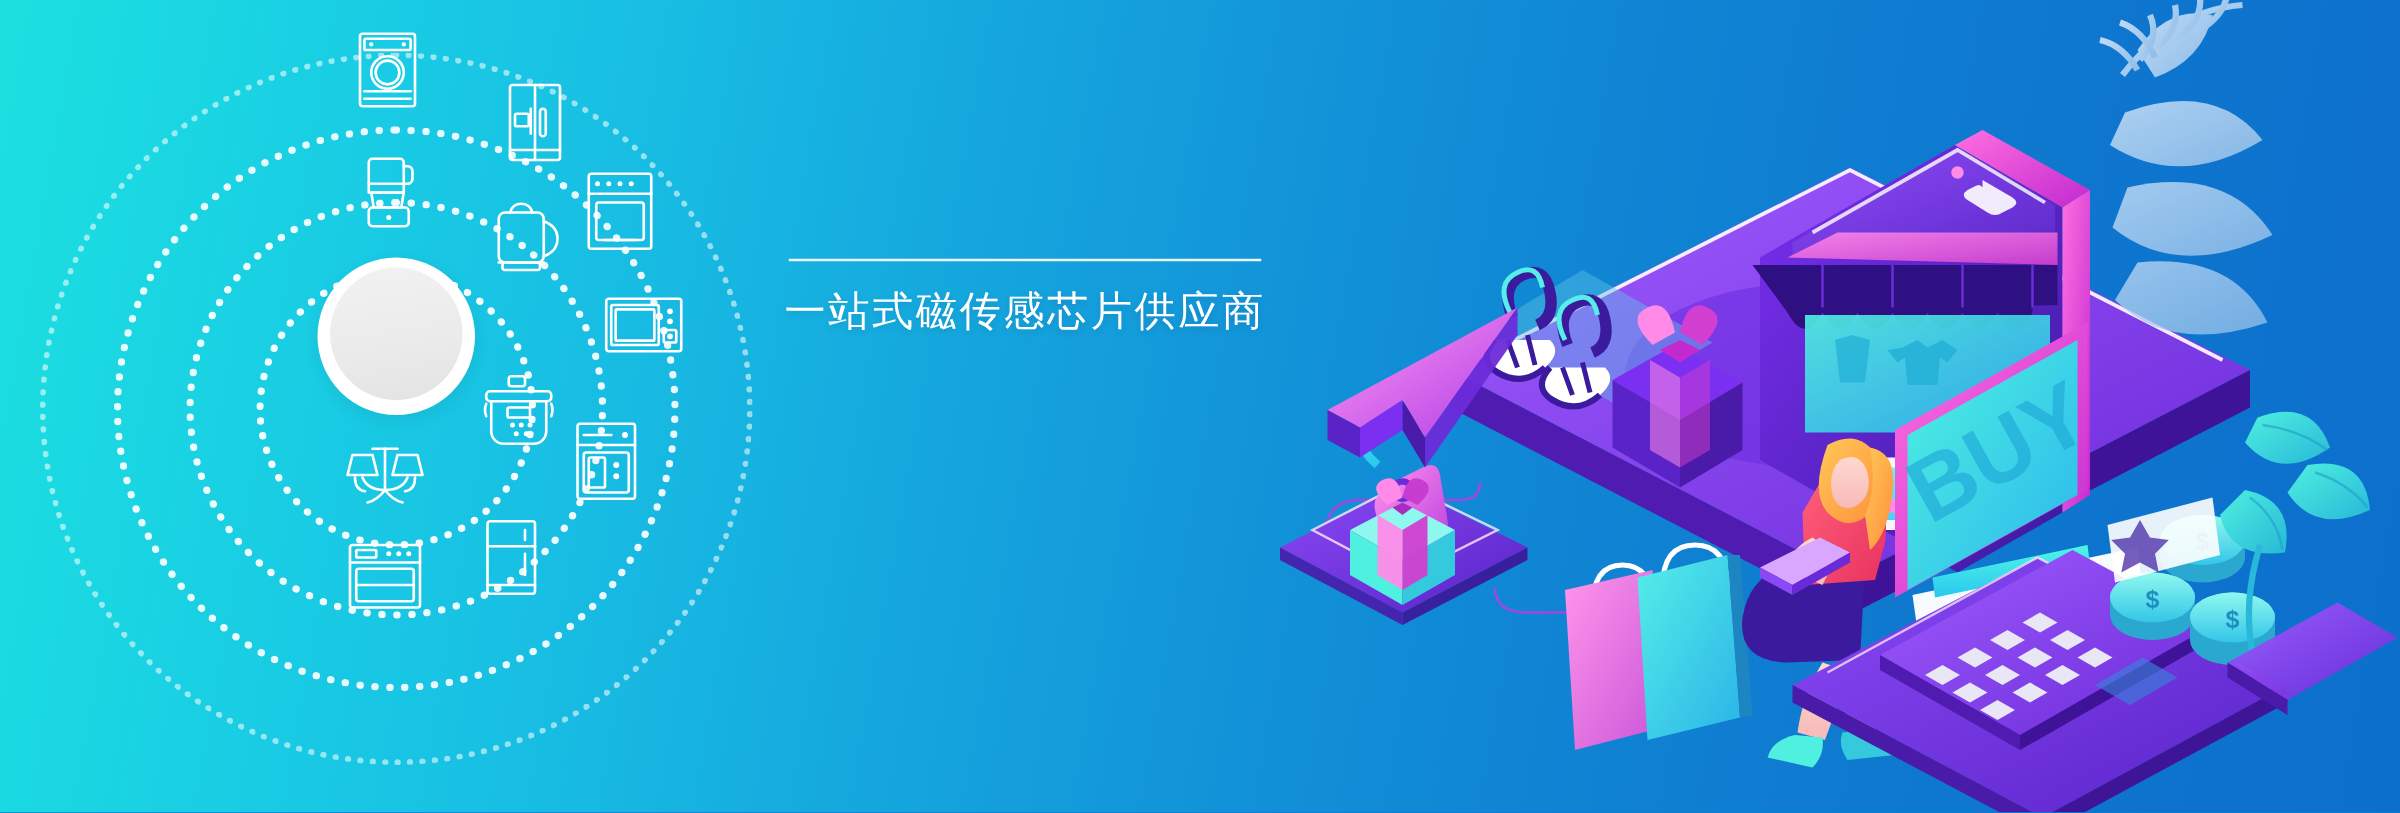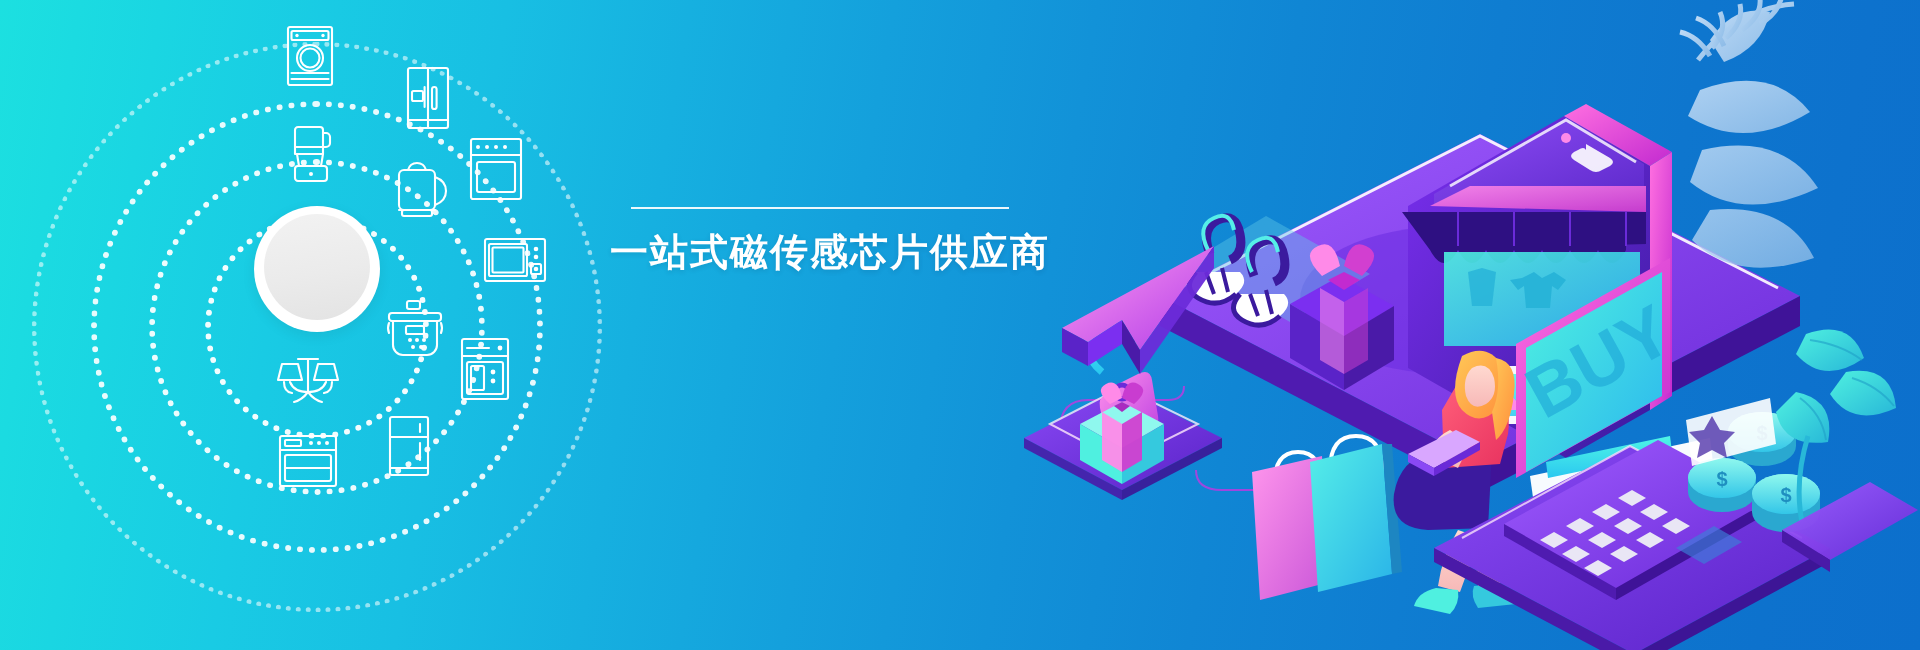--- a/index.html
+++ b/index.html
@@ -53,21 +53,21 @@
   .title {
     color:#ffffff; font-size:66px; line-height:1.12; font-weight:700;
     letter-spacing:4px; white-space:nowrap;
     text-shadow:0 2px 6px rgba(0,40,80,.14);
   }
   .rule {
     width:378px; height:2px; margin:22px auto 18px;
     background:rgba(255,255,255,.92);
   }
   .subtitle {
-    color:#ffffff; font-size:38px; font-weight:700; letter-spacing:2px;
+    color:#ffffff; font-size:33px; font-weight:400; letter-spacing:2px;
     white-space:nowrap;
     text-shadow:0 2px 5px rgba(0,40,80,.14);
   }
 
   
   #art { position:absolute; left:1010px; top:0; width:910px; height:650px; }
   #art svg { display:block; }
 </style>
 </head>
 <body>

